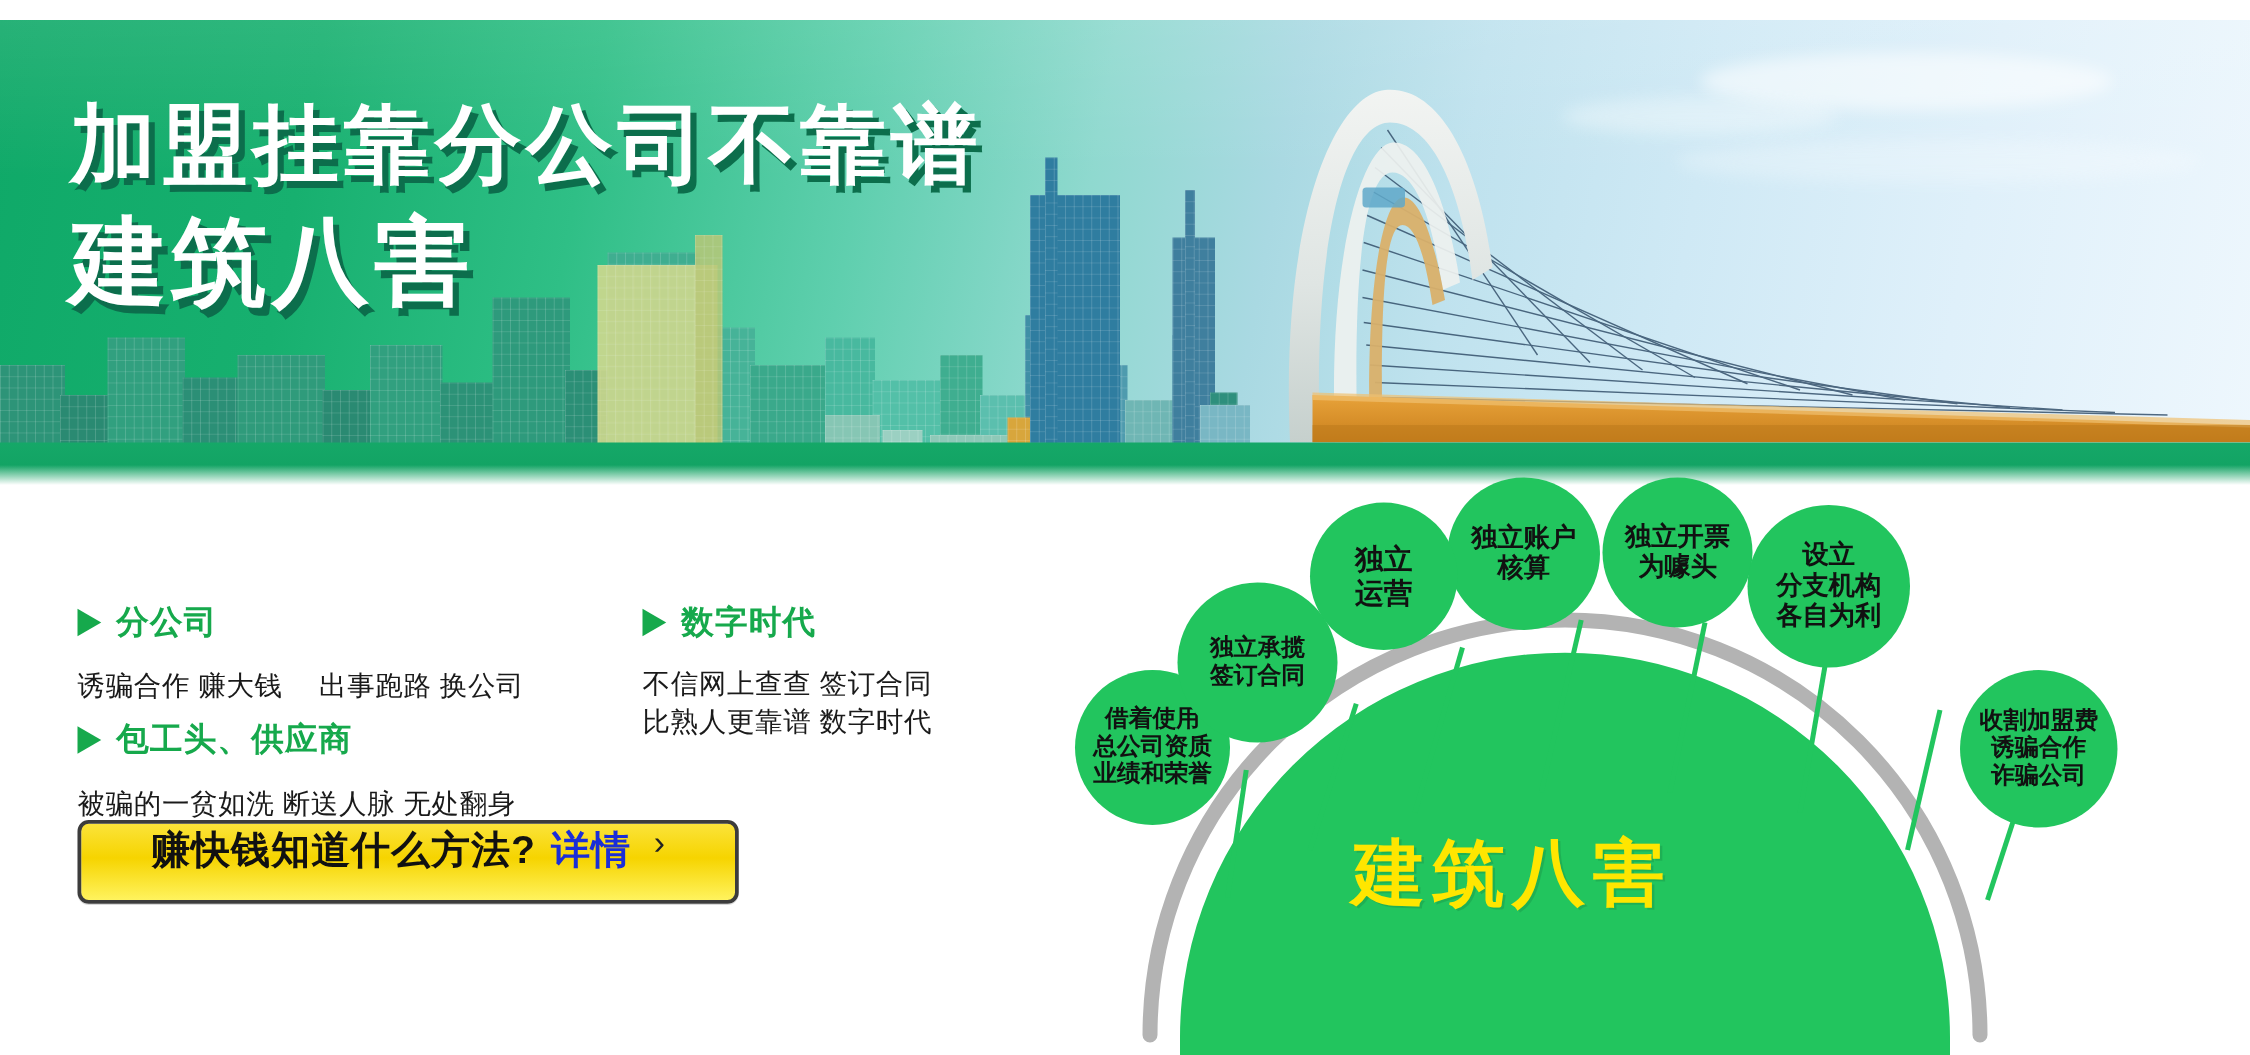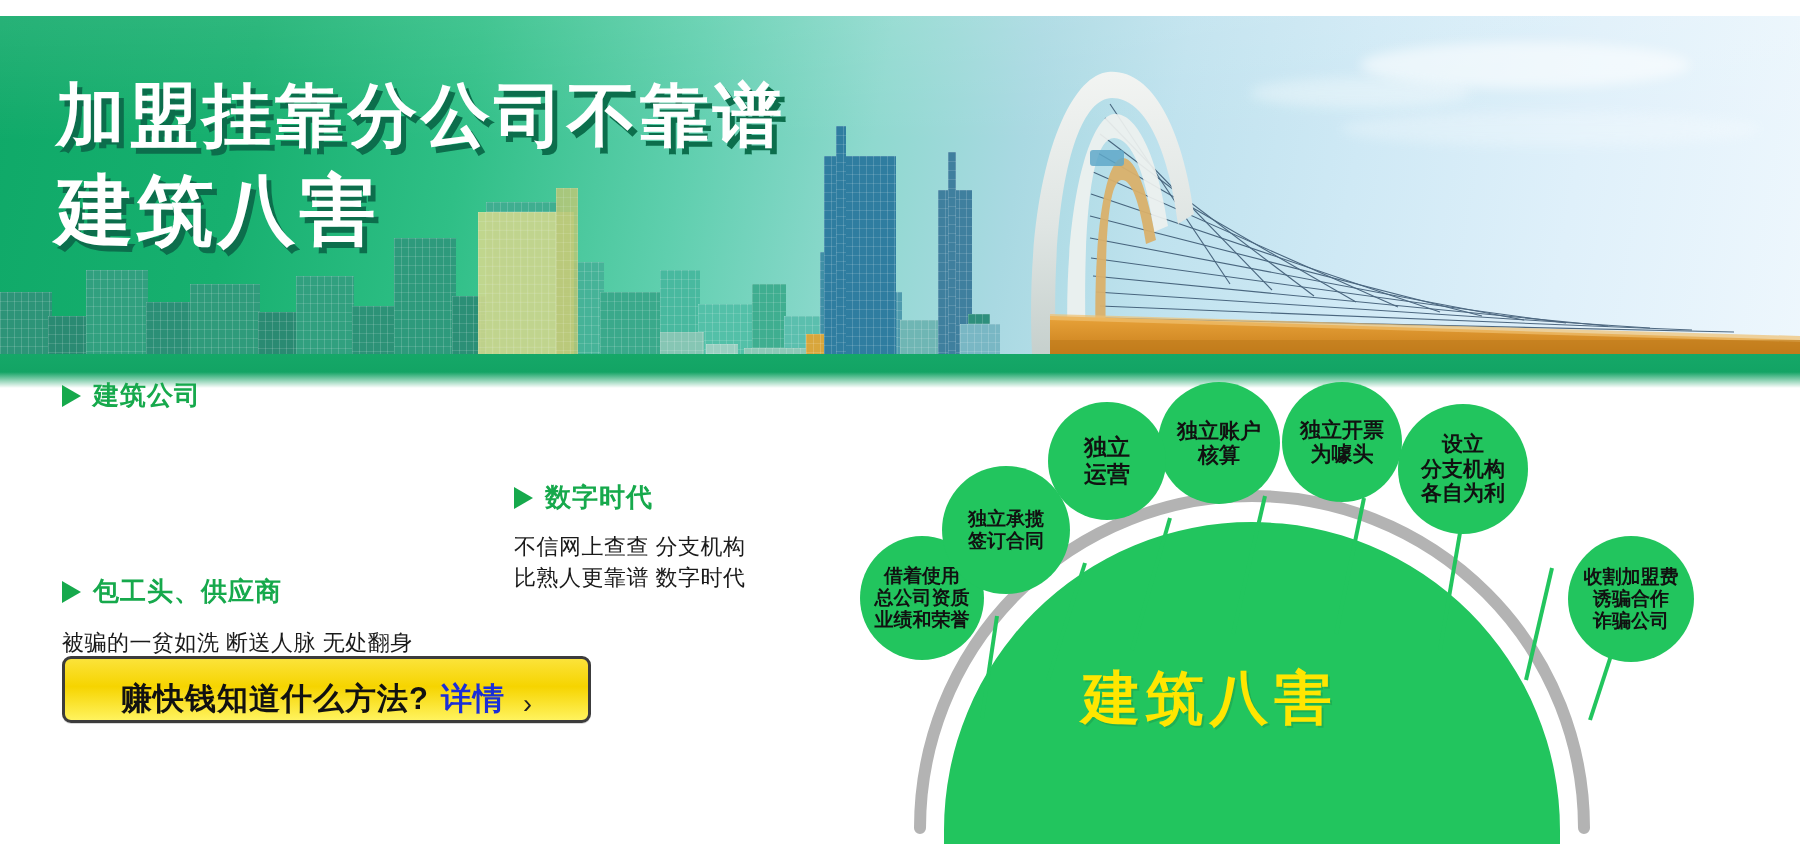--- a/index.html
+++ b/index.html
@@ -74,21 +74,21 @@
   .s2 .lines{margin-top:18px;}
   .s3{left:62px;top:186px;}
   .s3 .lines{margin-top:18px;}
   .s4{left:514px;top:92px;}
   .s4 .lines{margin-top:16px;}
 
   .cta{
     position:absolute;left:62px;top:268px;width:523px;height:61px;
     border:3px solid #3c3c3c;border-radius:9px;
     background:linear-gradient(180deg,#fbe33a 0%,#f6d400 45%,#fff35e 100%);
-    display:flex;align-items:flex-end;justify-content:center;gap:6px;
+    display:flex;align-items:flex-start;justify-content:center;gap:6px;
     box-shadow:0 1px 0 rgba(0,0,0,.15);
   }
   .cta-main{font-size:31px;font-weight:700;color:#111;letter-spacing:1px;}
   .cta-link{font-size:31px;font-weight:700;color:#1a2ed8;letter-spacing:1px;margin-left:6px;}
   .cta-arrow{font-size:27px;color:#222;margin-left:12px;font-weight:400;}
 
   
   .diagram{position:absolute;left:900px;top:372px;width:900px;height:472px;}
   .diagram svg{position:absolute;left:0;top:0;}
   .bubble{
@@ -192,44 +192,49 @@
 
     <div class="hero-title">
       <div class="hero-line hero-line1">加盟挂靠分公司不靠谱</div>
       <div class="hero-line hero-line2">建筑八害</div>
     </div>
   </div>
 
   <div class="content">
 
     <div class="sect s1">
+    </div>
+
+    <div class="sect s2">
       <div class="sect-head">
         <div class="tri"></div>
-        <div class="sect-title">建筑公司</div>
-      </div>
-    </div>
-
+        <div class="sect-title">分公司</div>
+      </div>
+      <div class="lines">
+        <div class="body-line">诱骗合作 赚大钱　  出事跑路 换公司</div>
+      </div>
+    </div>
 
     <div class="sect s3">
       <div class="sect-head">
         <div class="tri"></div>
         <div class="sect-title">包工头、供应商</div>
       </div>
       <div class="lines">
         <div class="body-line">被骗的一贫如洗  断送人脉  无处翻身</div>
       </div>
     </div>
 
     <div class="sect s4">
       <div class="sect-head">
         <div class="tri"></div>
         <div class="sect-title">数字时代</div>
       </div>
       <div class="lines">
-        <div class="body-line">不信网上查查 分支机构</div>
+        <div class="body-line">不信网上查查 签订合同</div>
         <div class="body-line">比熟人更靠谱 数字时代</div>
       </div>
     </div>
 
     <div class="cta">
       <span class="cta-main">赚快钱知道什么方法?</span>
       <span class="cta-link">详情</span>
       <span class="cta-arrow">›</span>
     </div>
   </div>

